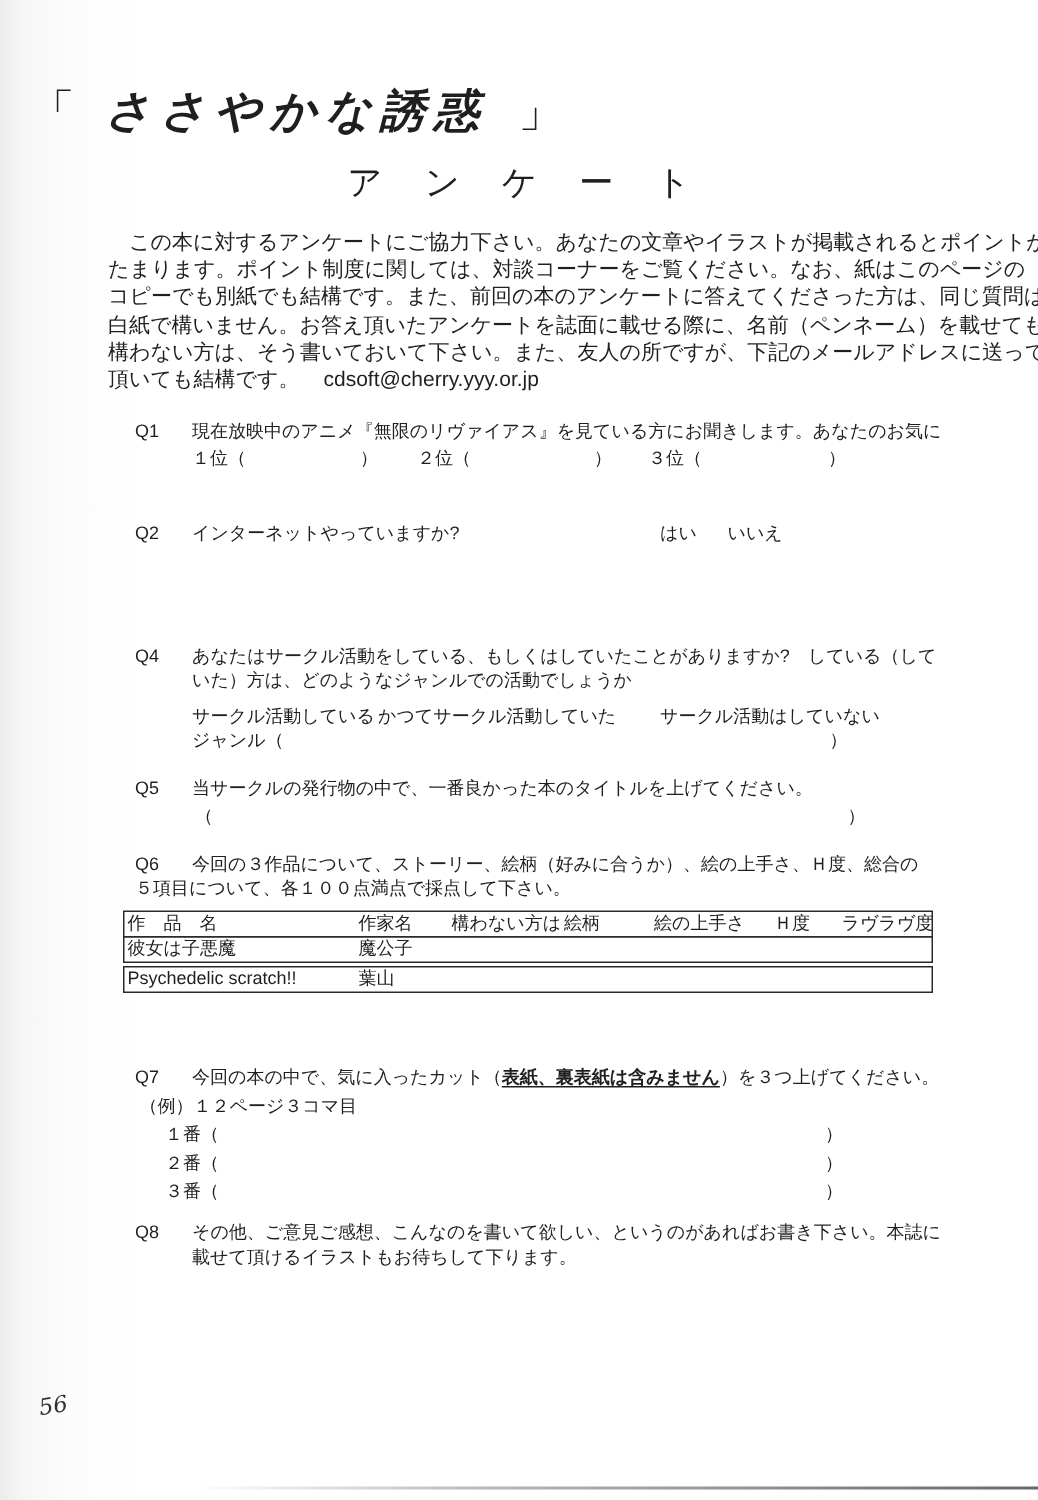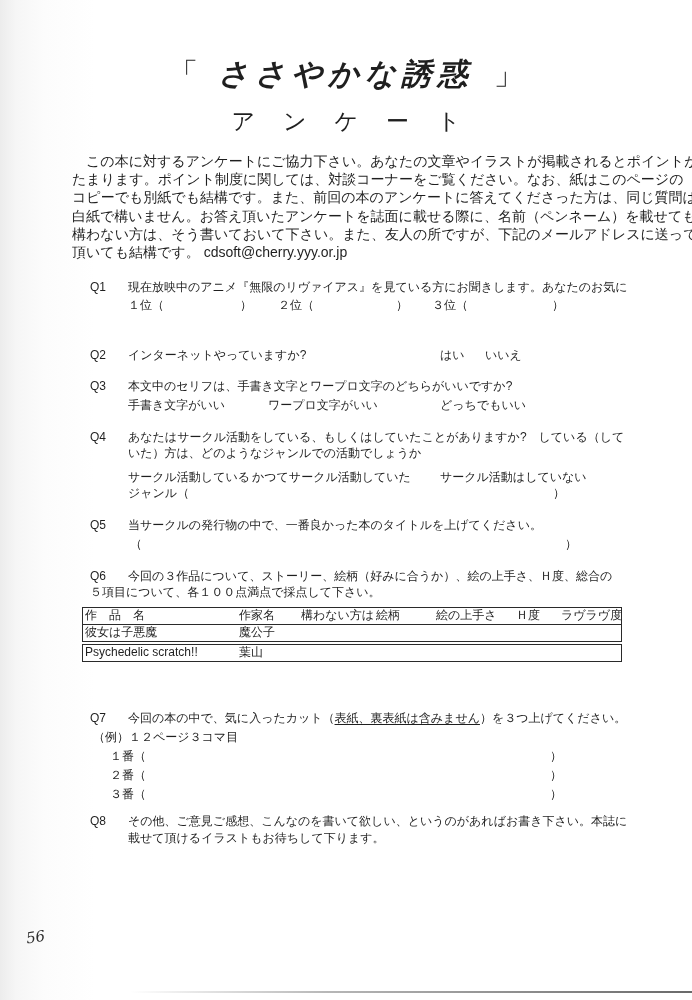--- a/index.html
+++ b/index.html
@@ -6,40 +6,40 @@
   .page{
     position:relative;width:692px;height:1000px;overflow:hidden;
     background:linear-gradient(90deg,#ececec 0px,#f6f6f6 16px,#fcfcfc 45px,#ffffff 95px);
     font-family:"Liberation Sans",sans-serif;color:#1f1f1f;
   }
   .scan-bottom-line{
     position:absolute;top:991px;left:130px;right:0;height:2px;
     background:linear-gradient(90deg,rgba(120,120,120,0) 0%,rgba(95,95,95,.45) 35%,rgba(55,55,55,.75) 100%);
   }
   .title{
-    position:absolute;top:54px;left:0;width:100%;text-align:center;
+    position:absolute;top:54px;left:0;width:100%;
     font-family:"DejaVu Serif",serif;font-size:30px;white-space:nowrap;
   }
   .title .bracket{font-weight:400;font-style:normal;margin:0 20px;letter-spacing:0;}
   .title .brush{font-weight:700;font-style:italic;letter-spacing:6px;}
   .subtitle{
     position:absolute;top:106px;left:0;width:100%;text-align:center;
     font-size:23px;letter-spacing:28px;padding-left:28px;box-sizing:border-box;white-space:nowrap;
   }
   .intro{position:absolute;top:152px;left:72px;width:558px;font-size:14px;}
   .intro .iln{white-space:nowrap;line-height:18.2px;height:18.2px;}
-  .intro .email{margin-left:4px;}
+  .intro .email{margin-left:16px;}
   .q{position:absolute;left:90px;width:560px;font-size:12px;}
   .qlabel{position:absolute;left:0;top:0;line-height:16px;}
   .qbody{margin-left:38px;position:relative;}
   .ln{white-space:nowrap;line-height:16px;height:16px;}
   .ln19{white-space:nowrap;line-height:19px;height:19px;}
   .rel{position:relative;}
   .abs{position:absolute;top:0;white-space:nowrap;}
-  .ul{text-decoration:underline;text-underline-offset:2px;}
+  .ul{text-decoration:underline;text-underline-offset:2px;font-weight:bold;}
   .q6table{position:relative;margin-left:-46px;margin-top:7px;width:540px;font-size:12px;}
   .trow{position:relative;height:16px;line-height:15px;border:1px solid #2a2a2a;box-sizing:content-box;background:rgba(255,255,255,.0);}
   .trow+.trow{margin-top:2px;}
   .trow.first{margin-top:-1px;}
   .pagenum{
     position:absolute;top:928px;left:26px;font-family:"DejaVu Serif",serif;
     font-style:italic;font-size:15px;color:#2e2e2e;transform:rotate(-9deg);
   }
 </style>
 </head>
@@ -83,31 +83,20 @@
     <span class="qlabel">Q2</span>
     <div class="qbody">
       <div class="ln rel">
         <span class="abs" style="left:0">インターネットやっていますか?</span>
         <span class="abs" style="left:312px">はい</span>
         <span class="abs" style="left:357px">いいえ</span>
       </div>
     </div>
   </div>
 
-  <div class="q" style="top:378px">
-    <span class="qlabel">Q3</span>
-    <div class="qbody">
-      <div class="ln">本文中のセリフは、手書き文字とワープロ文字のどちらがいいですか?</div>
-      <div class="ln rel" style="margin-top:3px">
-        <span class="abs" style="left:0">手書き文字がいい</span>
-        <span class="abs" style="left:140px">ワープロ文字がいい</span>
-        <span class="abs" style="left:312px">どっちでもいい</span>
-      </div>
-    </div>
-  </div>
 
   <div class="q" style="top:429px">
     <span class="qlabel">Q4</span>
     <div class="qbody">
       <div class="ln">あなたはサークル活動をしている、もしくはしていたことがありますか?　している（して</div>
       <div class="ln">いた）方は、どのようなジャンルでの活動でしょうか</div>
       <div class="ln rel" style="margin-top:8px">
         <span class="abs" style="left:0">サークル活動している</span>
         <span class="abs" style="left:124px">かつてサークル活動していた</span>
         <span class="abs" style="left:312px">サークル活動はしていない</span>

